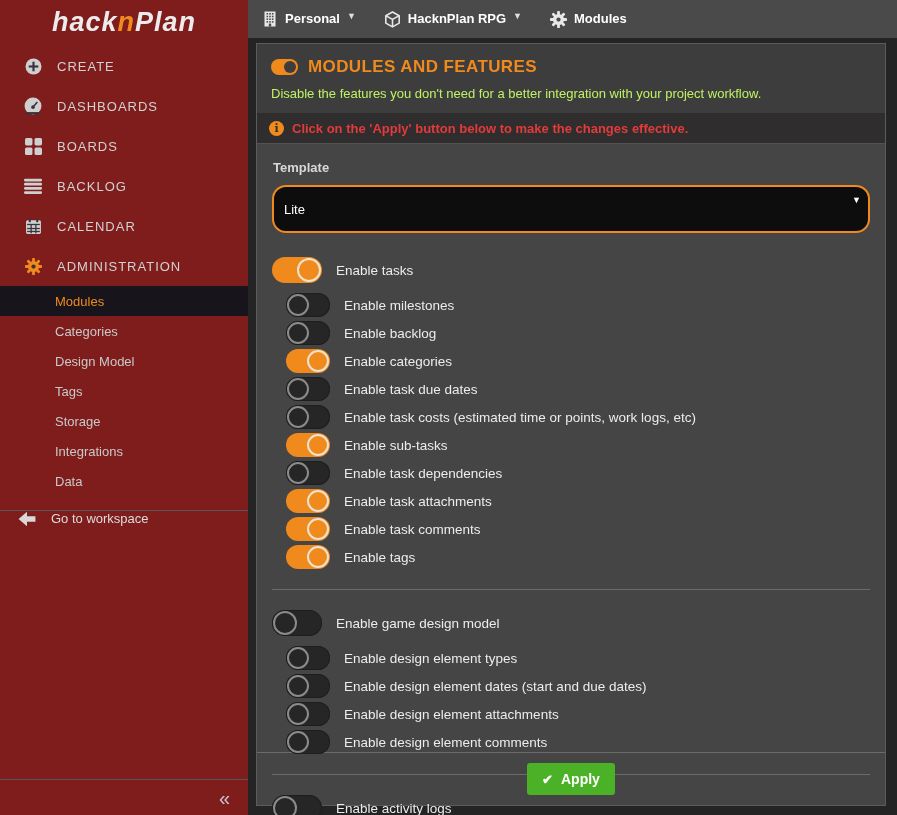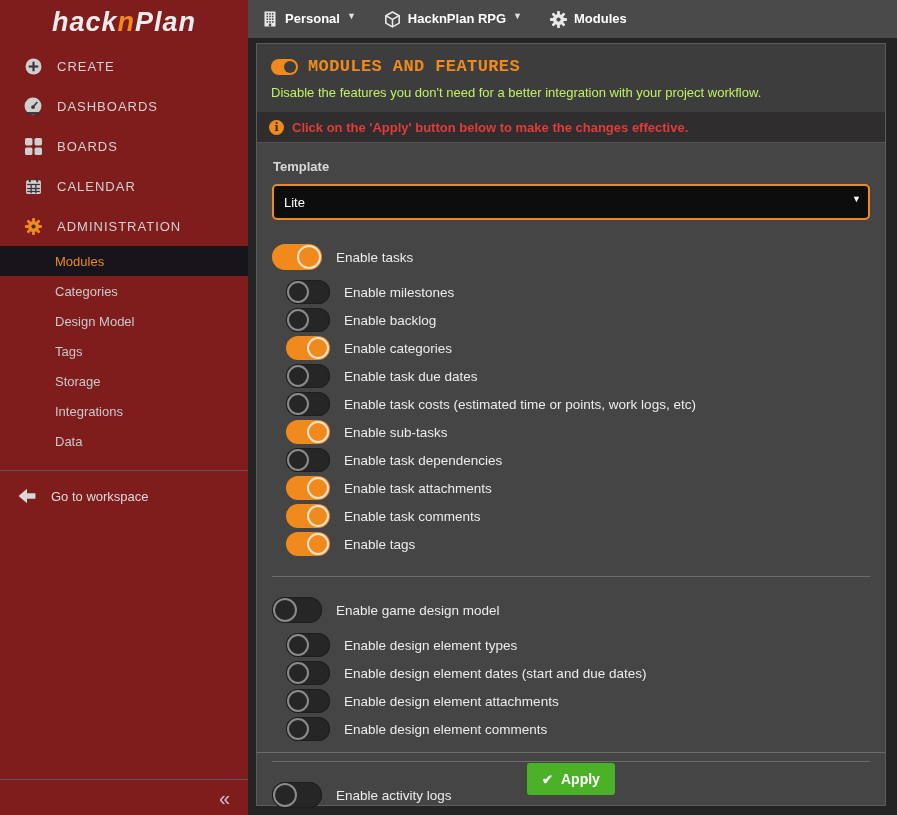--- a/index.html
+++ b/index.html
@@ -16,53 +16,53 @@
     display:flex; flex-direction:column; color:#d0d0d0;
   }
   .logo { text-align:center; padding:7px 0 8px; font-size:27px; font-weight:bold; font-style:italic; color:#ececec; letter-spacing:1px; }
   .logo .accent { color:#f18a1d; }
   .nav-item { display:flex; align-items:center; height:40px; padding-left:22px; cursor:pointer; }
   .nav-item .icon { width:22px; height:18px; display:flex; align-items:center; justify-content:center; }
   .nav-item .label { margin-left:13px; font-size:13px; letter-spacing:1px; color:#d2d2d2; }
   .submenu-item { height:30px; display:flex; align-items:center; padding-left:55px; font-size:13px; color:#c9c9c9; cursor:pointer; }
   .submenu-item.selected { background:#17151b; color:#f18a1d; }
   .side-divider { border-top:1px solid #575460; margin-top:14px; }
-  .workspace { display:flex; align-items:center; height:50px; padding-left:16px; cursor:pointer; }
+  .workspace { display:flex; height:50px; padding-left:16px; cursor:pointer; }
   .workspace .icon { width:22px; display:flex; justify-content:center; }
   .workspace .label { margin-left:13px; font-size:13px; color:#dcdcdc; }
   .side-spacer { flex:1; }
   .collapse-row { border-top:1px solid #575460; height:36px; display:flex; align-items:center; justify-content:flex-end; padding-right:18px; }
   .collapse-glyph { font-size:20px; color:#c3c9d4; cursor:pointer; line-height:1; }
   
   .main { flex:1; display:flex; flex-direction:column; min-width:0; }
   .topbar { height:38px; background:#4a4a4a; display:flex; align-items:center; padding-left:14px; gap:28px; }
   .topbar-item { display:flex; align-items:flex-start; color:#fff; font-size:13px; font-weight:bold; cursor:pointer; }
   .topbar-item .icon { margin-right:7px; display:flex; align-items:center; }
   .topbar-item .caret { margin-left:7px; font-size:9px; color:#e0e0e0; }
   .content { flex:1; padding:5px 11px 9px 8px; background:#242424; min-height:0; }
   .panel { background:#454545; border:1px solid #5c5c5c; height:100%; display:flex; flex-direction:column; }
   
   .panel-header { background:#3d3d3d; padding:13px 14px 12px; border-bottom:1px solid #2c2c2c; }
   .title-row { display:flex; align-items:center; }
   .title-toggle { width:27px; height:16px; background:#f18a1d; border-radius:9px; position:relative; margin-right:10px; }
   .title-toggle::after { content:""; position:absolute; right:2px; top:2px; width:12px; height:12px; border-radius:50%; background:#3d3d3d; }
-  .panel-title { color:#f18a1d; font-size:17px; font-weight:bold; letter-spacing:0.4px;font-family:Liberation Mono, monospace; }
+  .panel-title { color:#f18a1d; font-size:17px; font-weight:bold; letter-spacing:0.4px; }
   .panel-subtitle { margin-top:9px; color:#bef264; font-size:13px; }
   
   .warning { background:#2f2d2d; border-bottom:1px solid #525252; padding:7px 12px; display:flex; align-items:center; }
   .info-icon { width:15px; height:15px; min-width:15px; border-radius:50%; background:#f18a1d; color:#302e2e; font-family:"DejaVu Serif", serif; font-weight:bold; font-size:11px; display:flex; align-items:center; justify-content:center; margin-right:8px; }
   .warning-text { color:#e23b3b; font-size:13px; font-weight:bold; }
   
   .panel-body { flex:1; padding:10px 15px 4px; min-height:0; }
   .field-label { color:#d8d8d8; font-size:13px; font-weight:bold; margin:6px 0 10px 1px; }
   .select-wrap { position:relative; }
   select.template-select {
     -webkit-appearance:none; appearance:none;
-    width:100%; height:36px; background:#0d0d0d; color:#fff;
-    border:2px solid #f18a1d; border-radius:5px; font-size:13px;
+    width:100%; height:48px; background:#0d0d0d; color:#fff;
+    border:2px solid #f18a1d; border-radius:14px; font-size:13px;
     padding:0 24px 0 10px; font-family:"Liberation Sans", sans-serif;
   }
   .select-caret { position:absolute; right:9px; top:10px; color:#fff; font-size:9px; pointer-events:none; }
   .groups { margin-top:14px; }
   .group { padding:2px 0 8px; }
   .group + .group { border-top:1px solid #6b6b6b; margin-top:8px; padding-top:12px; }
   .toggle-row { display:flex; align-items:center; margin:4px 0; }
   .toggle-row.parent { margin:8px 0 10px; }
   .toggle-row.child { margin-left:14px; }
   .toggle { position:relative; border-radius:14px; cursor:pointer; flex:none; }
@@ -115,20 +115,31 @@
       <div class="nav-item">
         <span class="icon">
           <svg width="17" height="17" viewBox="0 0 16 16">
             <rect x="0" y="0" width="7" height="7" rx="1.5" fill="#cfcfcf"></rect>
             <rect x="9" y="0" width="7" height="7" rx="1.5" fill="#cfcfcf"></rect>
             <rect x="0" y="9" width="7" height="7" rx="1.5" fill="#cfcfcf"></rect>
             <rect x="9" y="9" width="7" height="7" rx="1.5" fill="#cfcfcf"></rect>
           </svg>
         </span>
         <span class="label">BOARDS</span>
+      </div>
+      <div class="nav-item">
+        <span class="icon">
+          <svg width="18" height="16" viewBox="0 0 16 14">
+            <rect x="0" y="0.5" width="16" height="2.4" rx="1" fill="#cfcfcf"></rect>
+            <rect x="0" y="4.2" width="16" height="2.4" rx="1" fill="#cfcfcf"></rect>
+            <rect x="0" y="7.9" width="16" height="2.4" rx="1" fill="#cfcfcf"></rect>
+            <rect x="0" y="11.6" width="16" height="2.4" rx="1" fill="#cfcfcf"></rect>
+          </svg>
+        </span>
+        <span class="label">BACKLOG</span>
       </div>
       <div class="nav-item">
         <span class="icon">
           <svg width="17" height="17" viewBox="0 0 16 16">
             <rect x="1" y="2" width="14" height="13" rx="1.5" fill="#cfcfcf"></rect>
             <rect x="3.5" y="0.5" width="2" height="3.5" rx="0.8" fill="#37343e"></rect>
             <rect x="10.5" y="0.5" width="2" height="3.5" rx="0.8" fill="#37343e"></rect>
             <rect x="2" y="5.5" width="12" height="1.2" fill="#37343e"></rect>
             <rect x="5.2" y="6.5" width="1.2" height="8" fill="#37343e"></rect>
             <rect x="9.6" y="6.5" width="1.2" height="8" fill="#37343e"></rect>

